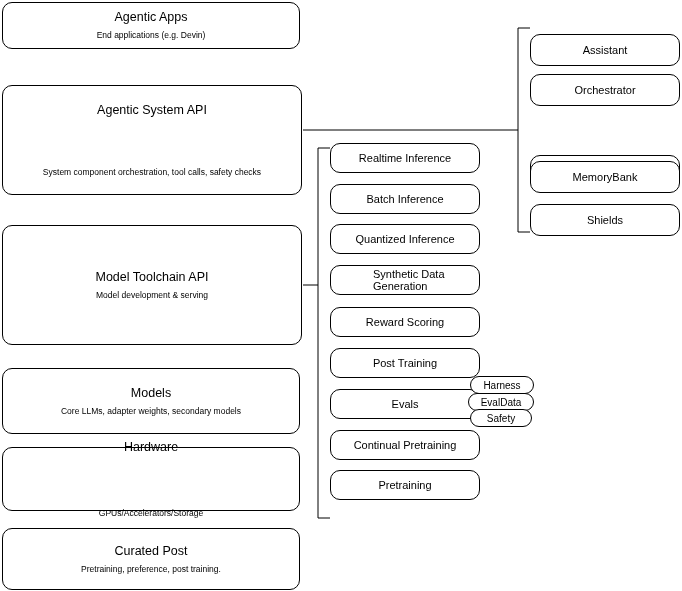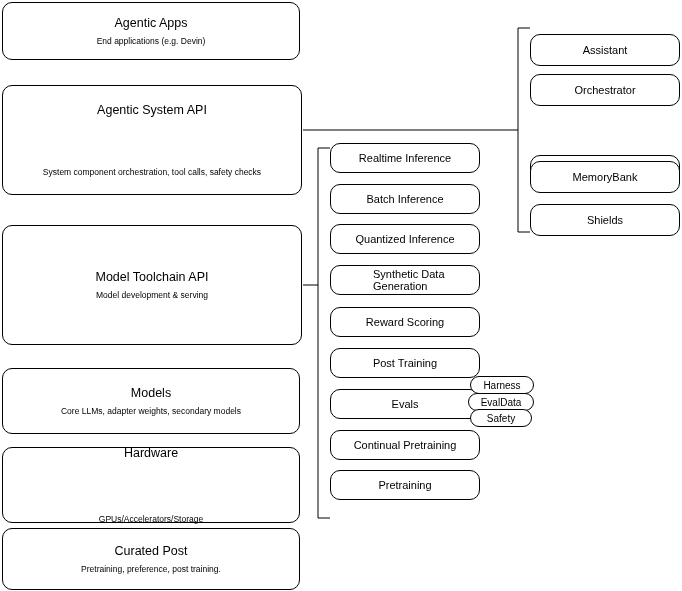--- a/index.html
+++ b/index.html
@@ -87,41 +87,41 @@
     <path d="M518 28 L518 232" fill="none" stroke="#000000" stroke-width="1"></path>
     <path d="M518 28 L530 28" fill="none" stroke="#000000" stroke-width="1"></path>
     <path d="M518 232 L530 232" fill="none" stroke="#000000" stroke-width="1"></path>
 
     <path d="M303 285 L318 285" fill="none" stroke="#000000" stroke-width="1"></path>
     <path d="M318 148 L318 518" fill="none" stroke="#000000" stroke-width="1"></path>
     <path d="M318 148 L330 148" fill="none" stroke="#000000" stroke-width="1"></path>
     <path d="M318 518 L330 518" fill="none" stroke="#000000" stroke-width="1"></path>
   </svg>
 
-  <div class="box stack-box" style="left:2px; top:2px; width:298px; height:58px;">
+  <div class="box stack-box" style="left:2px; top:2px; width:298px; height:47px;">
     <div class="stack-title">Agentic Apps</div>
     <div class="stack-sub">End applications (e.g. Devin)</div>
   </div>
 
   <div class="box stack-box" style="left:2px; top:85px; width:300px; height:110px;gap:44px;">
     <div class="stack-title">Agentic System API</div>
     <div class="stack-sub">System component orchestration, tool calls, safety checks</div>
   </div>
 
   <div class="box stack-box" style="left:2px; top:225px; width:300px; height:120px;">
     <div class="stack-title">Model Toolchain API</div>
     <div class="stack-sub">Model development &amp; serving</div>
   </div>
 
   <div class="box stack-box" style="left:2px; top:368px; width:298px; height:66px;">
     <div class="stack-title">Models</div>
     <div class="stack-sub">Core LLMs, adapter weights, secondary models</div>
   </div>
 
-  <div class="box stack-box" style="left:2px; top:447px; width:298px; height:76px;gap:48px;">
+  <div class="box stack-box" style="left:2px; top:447px; width:298px; height:64px;gap:48px;">
     <div class="stack-title">Hardware</div>
     <div class="stack-sub">GPUs/Accelerators/Storage</div>
   </div>
 
   <div class="box stack-box" style="left:2px; top:528px; width:298px; height:62px;">
     <div class="stack-title">Curated Post</div>
     <div class="stack-sub">Pretraining, preference, post training.</div>
   </div>
 
   <div class="pill" style="left:530px; top:34px; width:150px; height:32px;">

